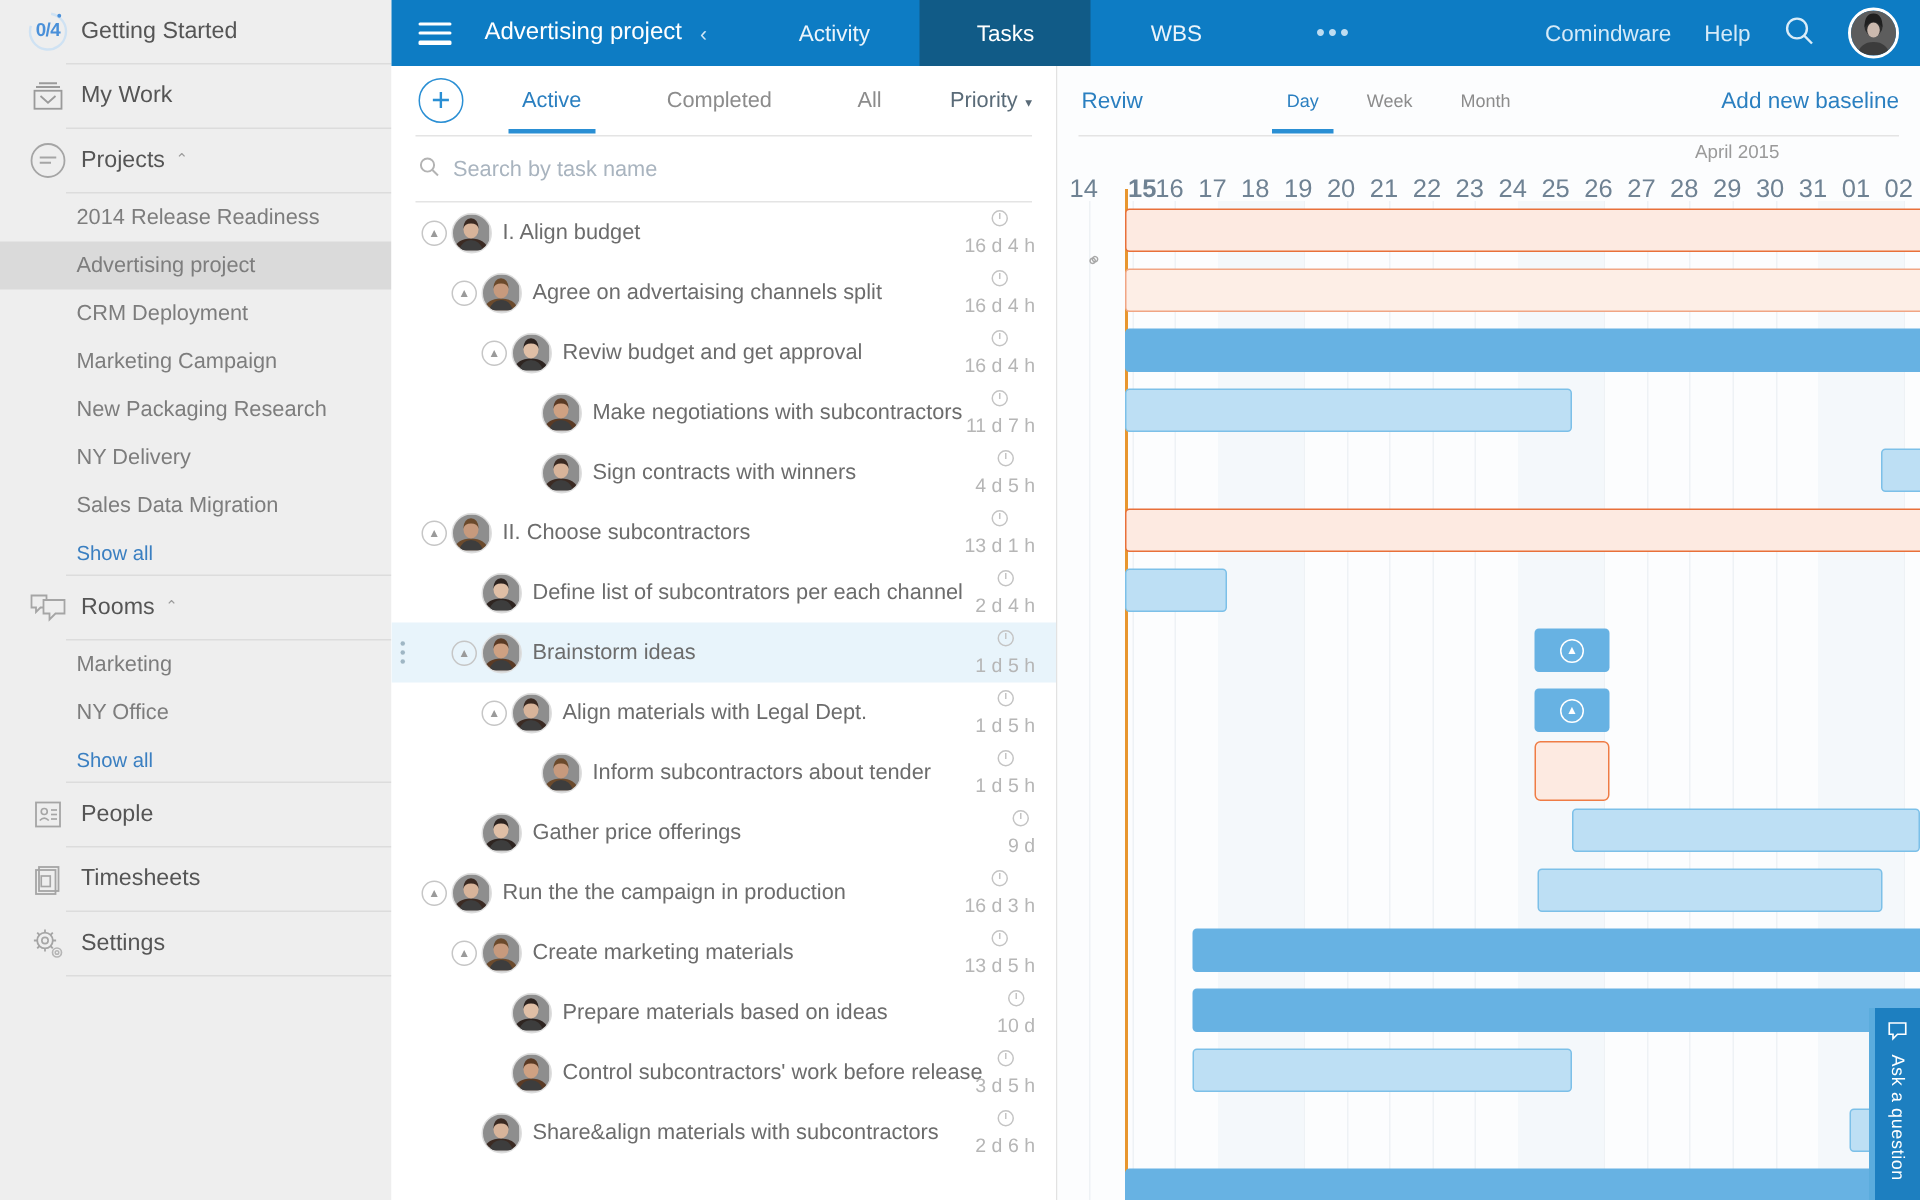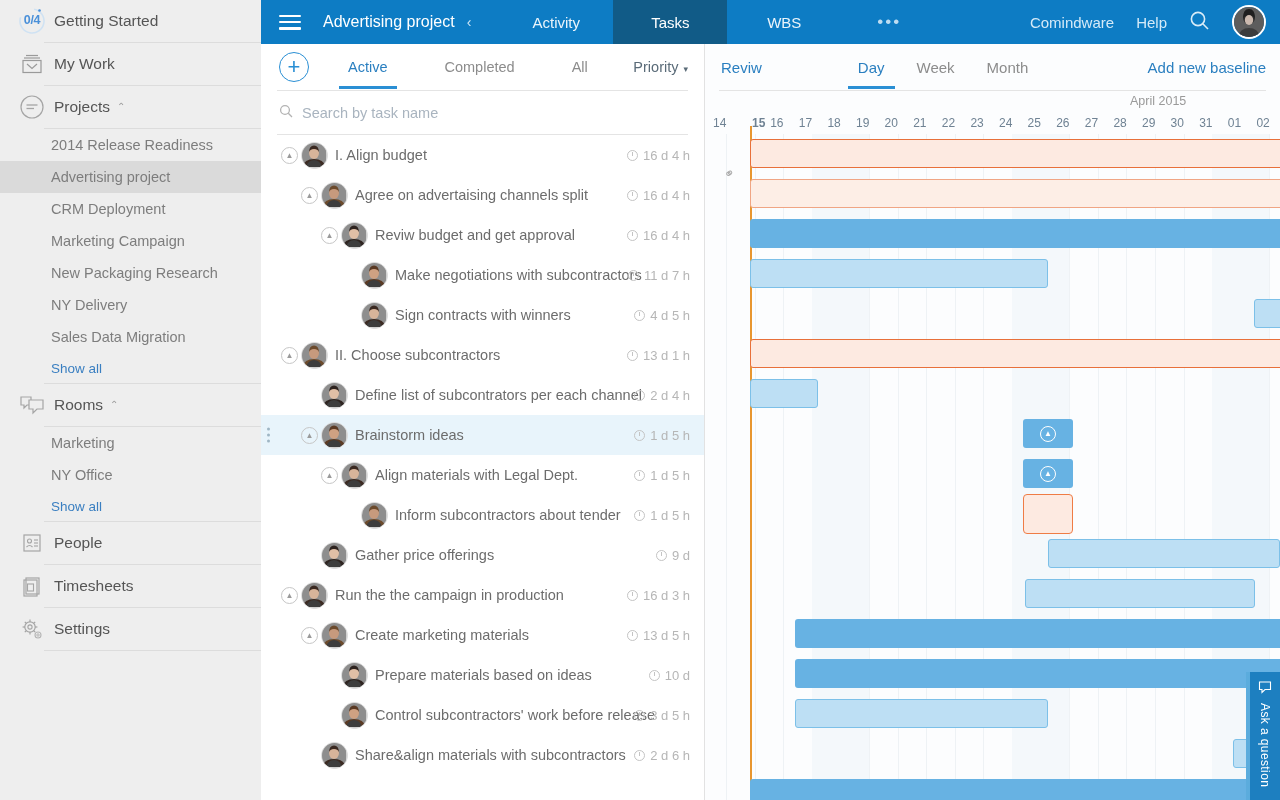--- a/index.html
+++ b/index.html
@@ -86,42 +86,42 @@
   .tasklist { position:relative; overflow:hidden; height:666px; }
   .trow { height:40px; display:flex; align-items:center; position:relative; }
   .trow.sel { background:#e8f4fb; }
   .trow .twist { width:17px; height:17px; border-radius:50%; border:1px solid #c6c6c6;
     color:#9a9a9a; font-size:8px; display:flex; align-items:center; justify-content:center;
     position:absolute; cursor:pointer; }
   .av { width:27px; height:27px; border-radius:50%; overflow:hidden; border:1.5px solid #ddd;
      position:absolute; background:#cfcfcf; }
   .tname { font-size:14.5px; color:#6c6c6c; position:absolute; white-space:nowrap; }
   .tdur { position:absolute; right:14px; font-size:13px; color:#b6b6b6; display:flex;
-     align-items:center; gap:5px; }
+     align-items:center; gap:5px;flex-direction:column; }
   .clk { width:11px; height:11px; border:1.2px solid #c4c4c4; border-radius:50%; position:relative; display:inline-block;}
   .clk:after { content:""; position:absolute; left:4px; top:1.5px; width:1px; height:3.5px; background:#c4c4c4; }
   .drag-h { position:absolute; left:6px; top:50%; transform:translateY(-50%);
      width:3px; height:15px; display:flex; flex-direction:column; justify-content:space-between;}
   .drag-h i { width:3px; height:3px; background:#9fb6c4; border-radius:50%; display:block;}
 
   
   .gantt { flex:1; position:relative; background:#fcfdfe; overflow:hidden; }
   .g-toolbar { height:46px; display:flex; align-items:center; position:relative; }
   .g-today { margin-left:16px; font-size:15px; color:#2a7fc0; cursor:pointer; }
   .g-scales { display:flex; margin-left:80px; }
-  .g-scale { font-size:15px; color:#8c8c8c; padding:0 16px; height:44px;
+  .g-scale { font-size:12px; color:#8c8c8c; padding:0 16px; height:44px;
      display:flex; align-items:center; cursor:pointer; position:relative;}
   .g-scale.sel { color:#2a7fc0; }
   .g-scale.sel:after { content:""; position:absolute; left:6px; right:6px; bottom:0; height:3px; background:#2a8fd4;}
   .g-baseline { margin-left:auto; margin-right:14px; font-size:15px; color:#2a7fc0; cursor:pointer;}
   .g-div { height:1px; background:#e4e4e4; margin:0 14px; }
   .g-month { height:22px; position:relative; }
   .g-month span { position:absolute; font-size:12.5px; color:#9a9a9a; }
   .g-days { height:22px; position:relative; }
-  .g-days span { position:absolute; font-size:12px; color:#6f8293; }
+  .g-days span { position:absolute; font-size:17px; color:#6f8293; }
   .g-grid { position:absolute; left:0; right:0; top:90px; bottom:0; }
   .g-col { position:absolute; top:0; bottom:0; width:1px; background:#eef2f5; }
   .g-wknd { position:absolute; top:0; bottom:0; background:#f4f8fb; }
   .today-line { position:absolute; top:0; bottom:0; width:2px; background:#e8962f; }
   .today-tick { position:absolute; width:2px; height:9px; background:#e8962f; }
 
   .bar { position:absolute; height:29px; border-radius:3px; }
   .bar.solid { background:#67b2e3; }
   .bar.light { background:#bddff4; border:1px solid #7cc0e8; }
   .bar.sum { background:#fdeae1; border:1px solid #e8703a; }

